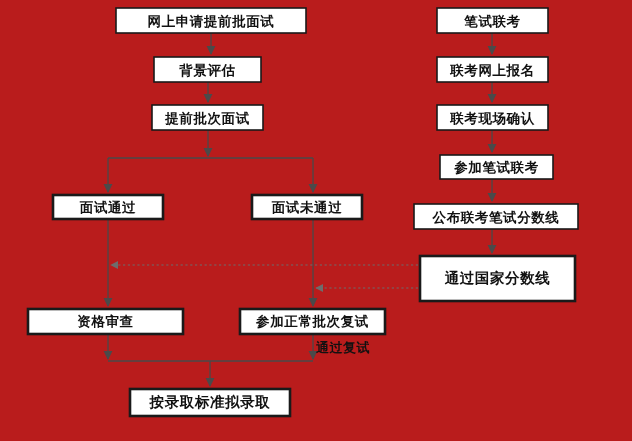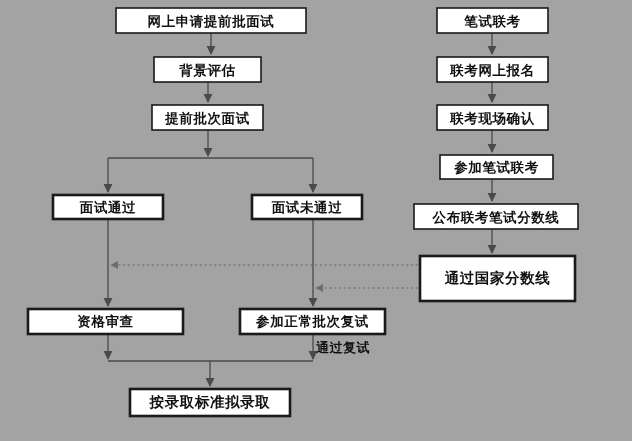--- a/index.html
+++ b/index.html
@@ -11,21 +11,21 @@
   body {
     width: 632px;
     height: 441px;
     font-family: "DejaVu Sans", "Liberation Sans", sans-serif;
     overflow: hidden;
   }
   #flow-root {
     position: relative;
     width: 632px;
     height: 441px;
-    background: #a3a3a3;
+    background: #b91c1c;
   }
   svg#flow-svg {
     position: absolute;
     left: 0;
     top: 0;
     width: 632px;
     height: 441px;
     display: block;
   }
   .node-box {

